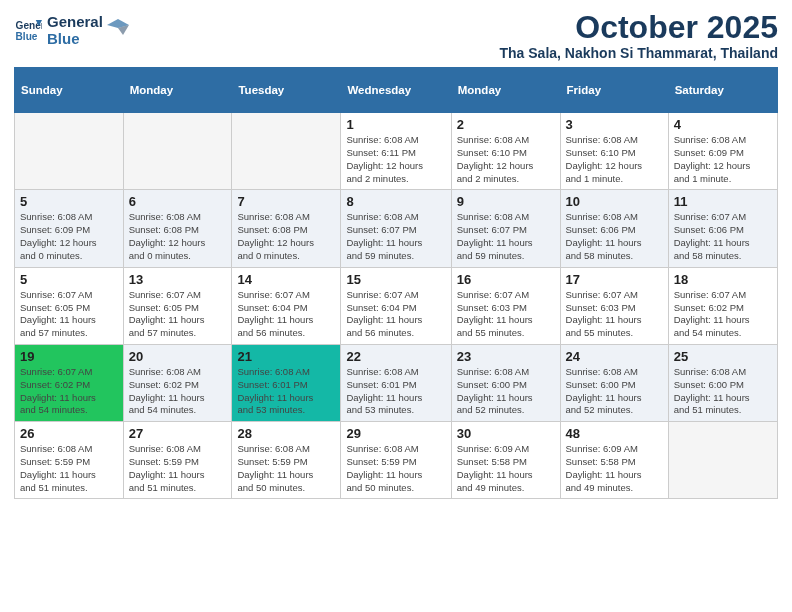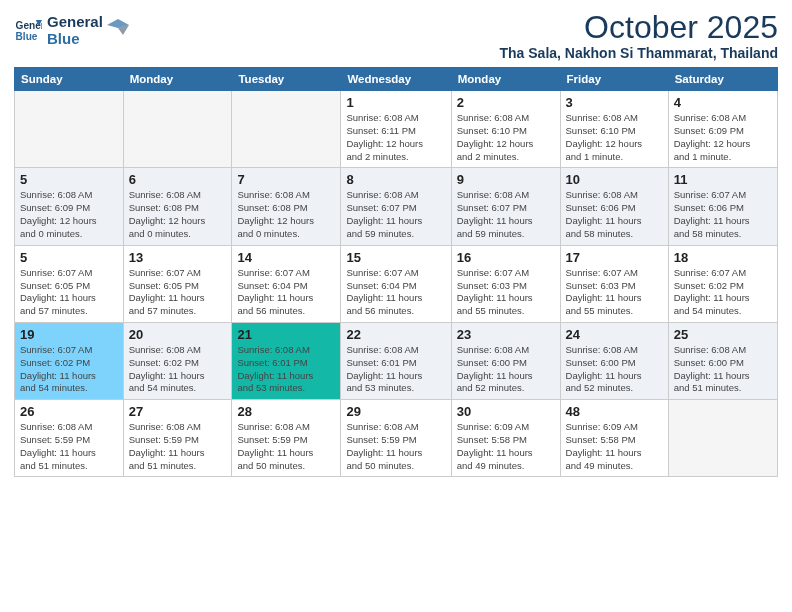--- a/index.html
+++ b/index.html
@@ -30,40 +30,40 @@
     .logo-icon {
       width: 28px;
       height: 28px;
       margin-right: 3px;
     }
     .header-right {
       text-align: right;
     }
     .month-title {
       font-size: 32px;
-      font-weight: 400;
+      font-weight: 700;
       color: #1a3a5c;
       line-height: 1.1;
     }
     .location-title {
       font-size: 14px;
       color: #1a3a5c;
       font-weight: bold;
     }
     .calendar {
       width: 100%;
       border-collapse: collapse;
       border: 1px solid #ccc;
     }
     .calendar th {
       background: #2e6da4;
       color: #fff;
       font-size: 11.5px;
       font-weight: bold;
-      padding: 5px 6px;
+      padding: 16px 6px;
       text-align: left;
       border: 1px solid #2e6da4;
     }
     .calendar td {
       vertical-align: top;
       padding: 4px 5px 4px 5px;
       border: 1px solid #ccc;
       width: 113px;
       min-height: 70px;
       background: #fff;
@@ -259,21 +259,21 @@
           </td>
           <td>
             <span class="day-number">18</span>
             <div class="day-info" style="white-space: pre-line;">Sunrise: 6:07 AM
 Sunset: 6:02 PM
 Daylight: 11 hours
 and 54 minutes.</div>
           </td>
         </tr>
         <tr style="background: rgb(238, 242, 247);">
-          <td style="background: #7dd3fc;">
+          <td style="background: #22c55e;">
             <span class="day-number">19</span>
             <div class="day-info" style="white-space: pre-line;">Sunrise: 6:07 AM
 Sunset: 6:02 PM
 Daylight: 11 hours
 and 54 minutes.</div>
           </td>
           <td style="background: rgb(238, 242, 247);">
             <span class="day-number">20</span>
             <div class="day-info" style="white-space: pre-line;">Sunrise: 6:08 AM
 Sunset: 6:02 PM

